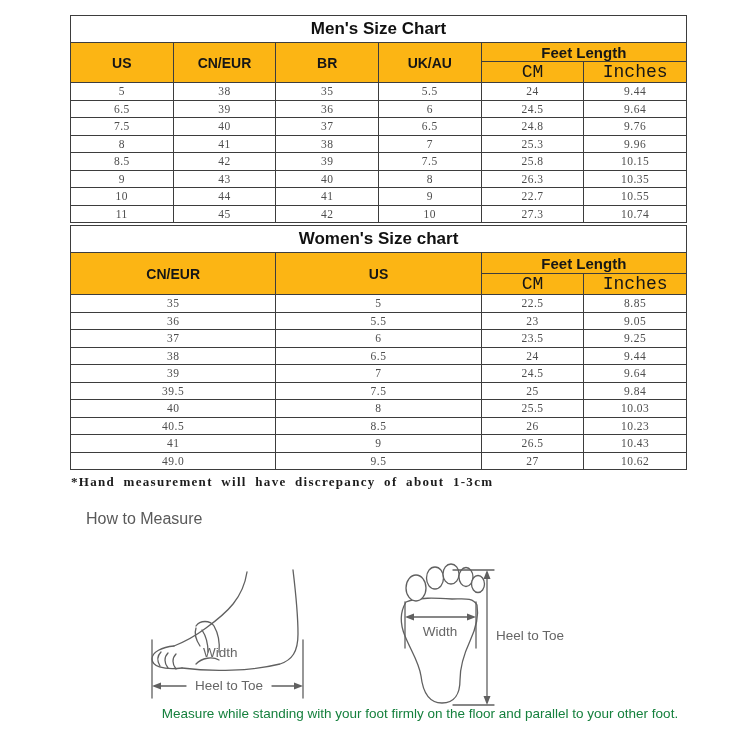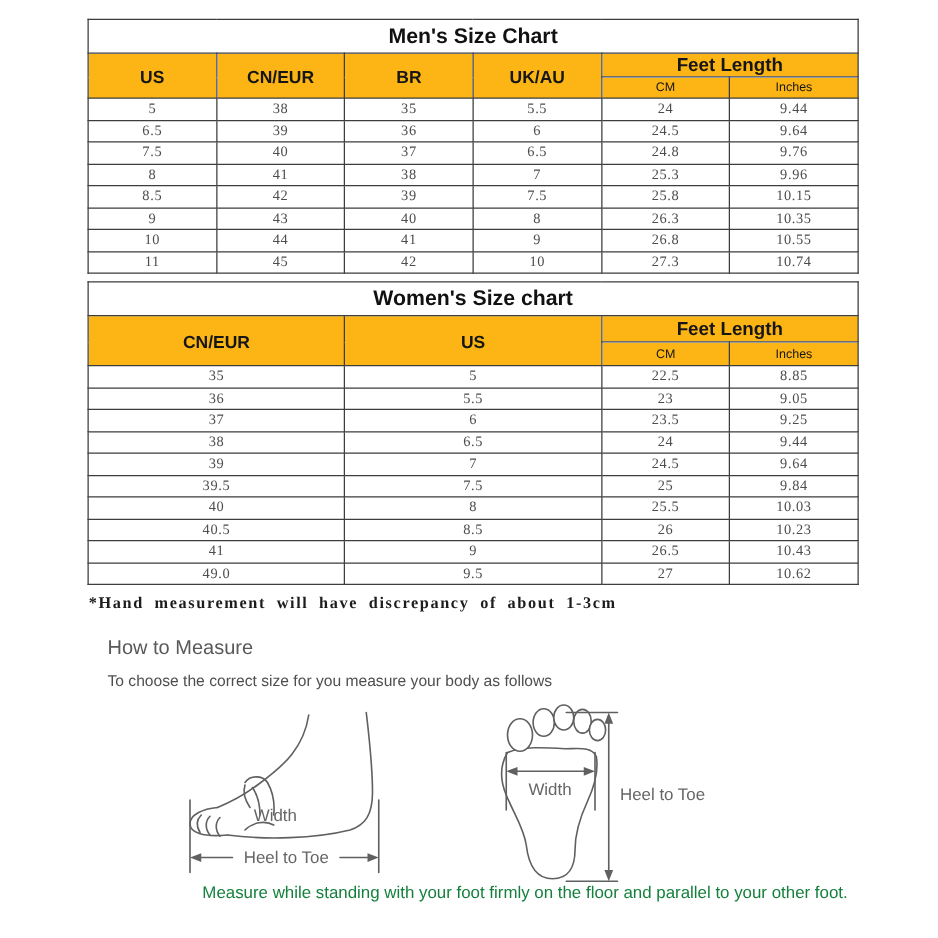--- a/index.html
+++ b/index.html
@@ -20,21 +20,21 @@
   .table-title {
     height:26px; background:#ffffff; color:#111111;
     font-size:17px; font-weight:bold;
   }
   .col-head {
     background:#FCB514; color:#161616; font-size:14px; font-weight:bold;
   }
   .feet-label { font-size:15px; }
   #mens-table .feet-label { height:18px; }
   #womens-table .feet-label { height:20px; }
-  .sub-head { font-weight:normal; font-size:10px; }
+  .sub-head { font-weight:normal; font-size:18px;font-family:Liberation Mono, monospace; }
   #mens-table .sub-head { height:16px; }
   #womens-table .sub-head { height:18px; }
   .size-table tbody td {
     height:16.5px; font-family:"Liberation Serif", serif;
     font-size:11.5px; color:#4d4d4d; letter-spacing:0.5px;
   }
   .notes {
     position:absolute; left:71px; top:474px;
     font-family:"Liberation Serif", serif; font-weight:bold;
     font-size:13px; color:#1c1c1c; line-height:16px;
@@ -143,21 +143,21 @@
           <td>40</td>
           <td>8</td>
           <td>26.3</td>
           <td>10.35</td>
         </tr>
         <tr>
           <td>10</td>
           <td>44</td>
           <td>41</td>
           <td>9</td>
-          <td>26.8</td>
+          <td>22.7</td>
           <td>10.55</td>
         </tr>
         <tr>
           <td>11</td>
           <td>45</td>
           <td>42</td>
           <td>10</td>
           <td>27.3</td>
           <td>10.74</td>
         </tr>
@@ -247,21 +247,20 @@
           <td>10.62</td>
         </tr>
       </tbody>
   </table>
 
   <div class="notes">
     <div>*Hand measurement will have discrepancy of about 1-3cm</div>
   </div>
 
   <div class="htm-heading">How to Measure</div>
-  <div class="htm-subtitle">To choose the correct size for you measure your body as follows</div>
 
   <svg id="side-foot" class="diagram" width="200" height="145" viewBox="0 0 200 145">
     <path d="M 153,10 C 156,35 158,55 158,74 C 158,92 152,100 140,104 C 112,111 72,112 42,108"></path>
     <path d="M 107,12 C 103,38 88,52 66,68 C 54,77 44,82 34,86"></path>
     <path d="M 34,86 C 22,87 12,92 12,99 C 12,106 22,110 42,108"></path>
     <path d="M 20,106 C 17,101 17,96 21,92"></path>
     <path d="M 28,108 C 24,103 24,97 28,93"></path>
     <path d="M 36,109 C 32,104 32,98 36,94"></path>
     <path d="M 56,66 C 60,60 70,60 74,66 C 78,73 80,82 79,92"></path>
     <path d="M 62,70 C 66,76 68,84 68,92"></path>

